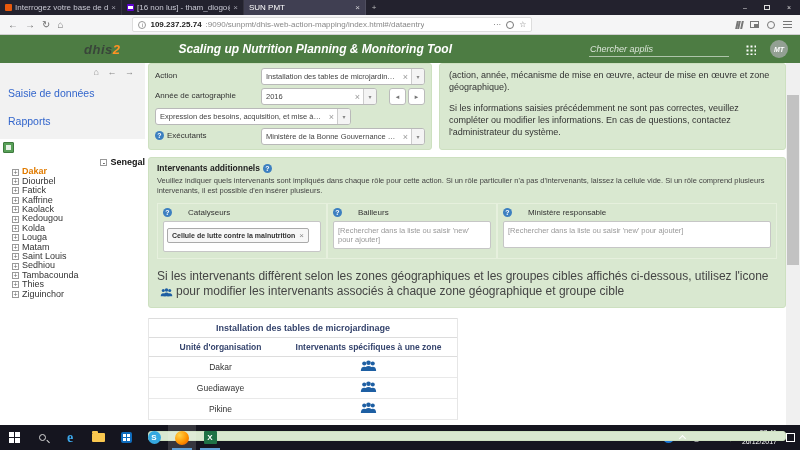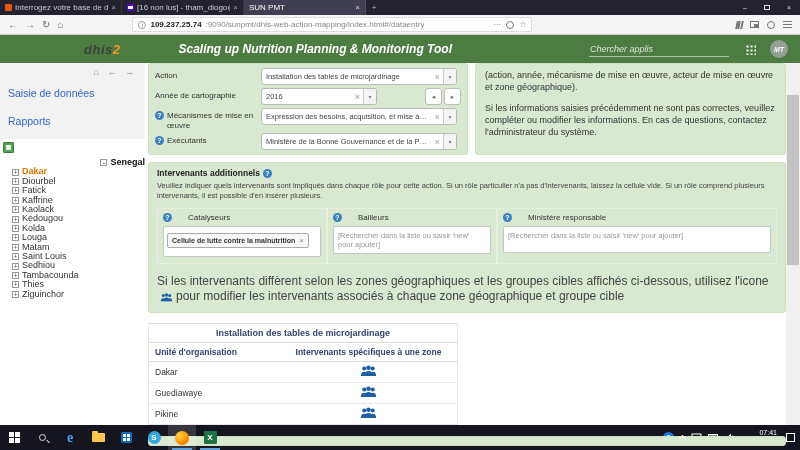--- a/index.html
+++ b/index.html
@@ -56,21 +56,21 @@
   .tree-row { display:flex; align-items:center; line-height:9.4px; white-space:nowrap; }
   .tree-root { font-weight:bold; color:#111;justify-content:flex-end; }
   .tree-item { padding-left:9px; }
   .expander { display:inline-block; width:7px; height:7px; border:1px solid #999; background:#fff; color:#666; font-size:7px; line-height:5.5px; text-align:center; margin-right:3px; flex:none; }
   .tree-item.selected .tree-label { color:#e07b00; font-weight:bold; }
 
   .main { flex:1; padding:0 14px 0 3px; display:flex; flex-direction:column; }
   .panel { background:#d9e8d0; border:1px solid #cde0c0; border-radius:3px; }
 
   .top-row { display:flex; gap:7px; }
-  .form-panel { width:320px; flex:none; padding:4px 6px; display:flex; flex-direction:column; gap:3px; }
+  .form-panel { width:284px; flex:none; padding:4px 6px; display:flex; flex-direction:column; gap:3px; }
   .frow { display:flex; align-items:flex-start; gap:4px; }
   .flabel { width:102px; flex:none; font-size:8px; color:#333; padding-top:3px; display:flex; gap:3px; line-height:1.2; }
   .select { background:#fff; border:1px solid #b9b9b9; border-radius:3px; height:17px; display:flex; align-items:center; font-size:7.5px; color:#444; overflow:hidden; }
   .sel-val { padding:0 4px; white-space:nowrap; overflow:hidden; text-overflow:ellipsis; flex:1; }
   .sel-x { color:#999; padding:0 3px; font-size:9px; flex:none; }
   .sel-caret { border-left:1px solid #ccc; background:#f4f4f4; width:13px; height:100%; display:flex; align-items:center; justify-content:center; color:#888; font-size:6px; flex:none; }
   .w-lg { width:196px; } .w-sm { width:116px; }
   .yearnav { margin-left:auto; display:flex; gap:2px; }
   .yr-btn { width:17px; height:17px; background:#fff; border:1px solid #bbb; border-radius:3px; font-size:6px; color:#777; display:flex; align-items:center; justify-content:center; }
 
@@ -93,21 +93,21 @@
   .ph { color:#999; font-size:7.5px; padding:2px 1px; }
   .int-note { font-size:12px; color:#444; margin-top:10px; line-height:1.3; }
   .int-note svg { vertical-align:-2px; margin:0 3px; }
 
   .help { width:9px; height:9px; flex:none; border-radius:50%; background:#3c7fc0; color:#fff; font-size:7px; font-weight:bold; line-height:9px; text-align:center; }
 
   .table-section { margin-top:10px; width:310px; border-left:1px solid #e6e6e6; border-right:1px solid #e6e6e6; }
   .tbl-title { color:#36456e; font-weight:bold; font-size:9px; text-align:center; padding:4px 0; border-top:1px solid #ddd; border-bottom:1px solid #ddd; }
   .tbl-head { display:flex; color:#36456e; font-weight:bold; font-size:8.5px; padding:4px 6px; border-bottom:1px solid #ddd; }
   .tbl-head .c2 { text-align:center; }
-  .c1 { flex:1; } .c2 { width:165px; flex:none; text-align:center; }
+  .c1 { flex:1;text-align:center; } .c2 { width:165px; flex:none; text-align:center; }
   .tbl-row { display:flex; align-items:center; padding:3px 6px; border-bottom:1px solid #e9e9e9; font-size:8.5px; color:#333; min-height:19px; }
 
   .bottom-bar { margin-top:11px; padding:4px 8px; display:flex; gap:9px; align-items:center; }
 
   .scrollbar { position:absolute; right:0; top:0; bottom:0; width:14px; background:#f0f0f0; }
   .scroll-thumb { position:absolute; left:1px; right:1px; top:32px; height:170px; background:#c2c2c2; }
 
   
   .taskbar { height:25px; background:#15151f; display:flex; align-items:stretch; color:#fff; }
   .tb-cell { width:28px; display:flex; align-items:center; justify-content:center; position:relative; }
@@ -306,24 +306,20 @@
             <span class="sel-val">2016</span>
             <span class="sel-x">×</span>
             <span class="sel-caret">▾</span>
           </div>
           <div class="yearnav">
             <span class="yr-btn">◄</span>
             <span class="yr-btn">►</span>
           </div>
         </div>
         <div class="frow">
-          <div class="flabel">
-              <span class="help">?</span>
-              <span>Mécanismes de mise en œuvre</span>
-            </div>
           <div class="select w-lg">
             <span class="sel-val">Expression des besoins, acquisition, et mise à disposition</span>
             <span class="sel-x">×</span>
             <span class="sel-caret">▾</span>
           </div>
         </div>
         <div class="frow">
           <div class="flabel">
               <span class="help">?</span>
               <span>Exécutants</span>

